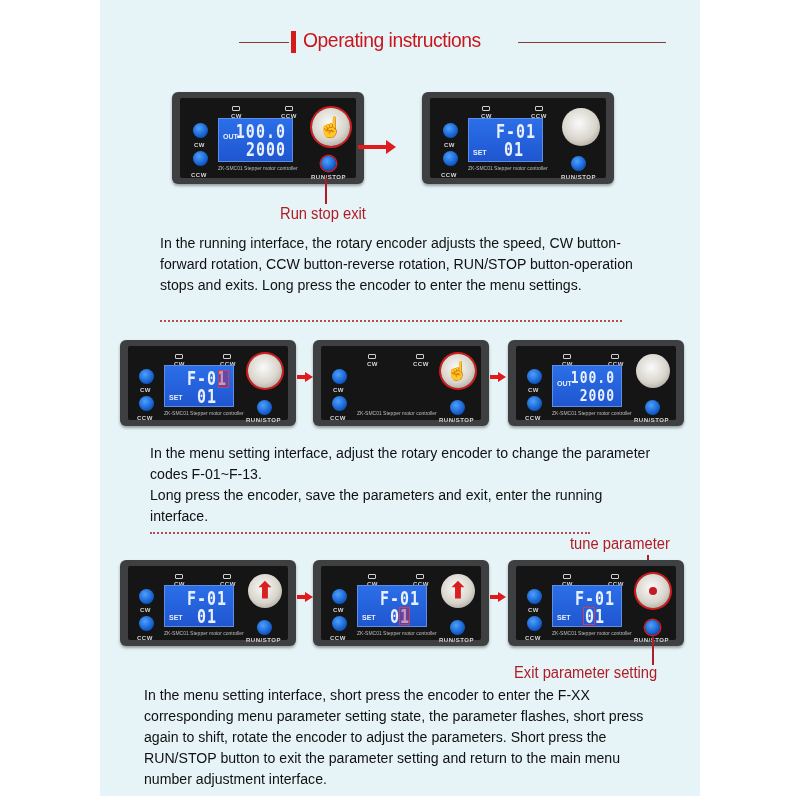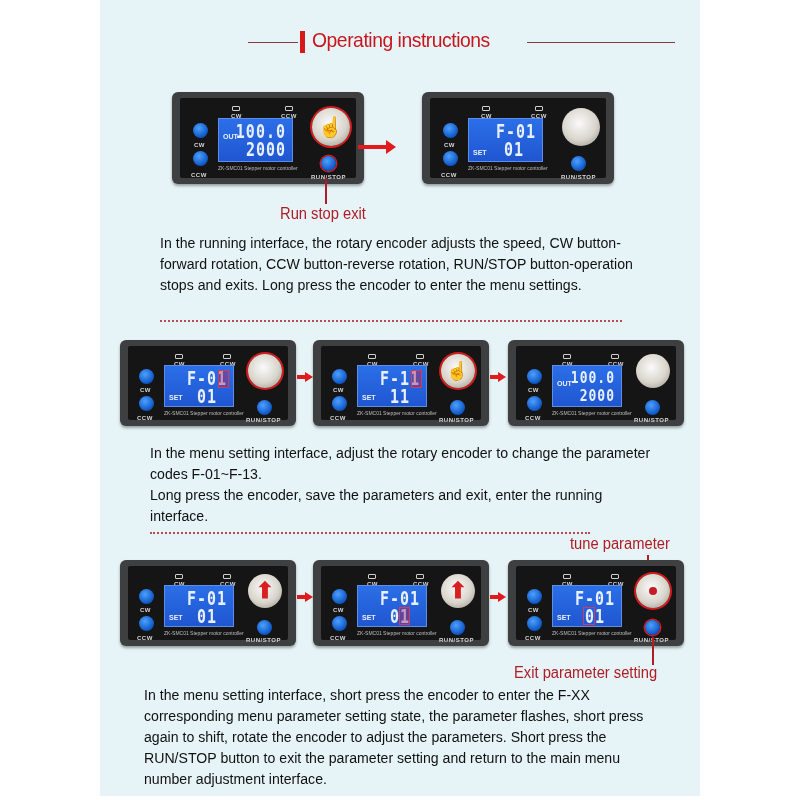--- a/index.html
+++ b/index.html
@@ -1,19 +1,19 @@
 <!DOCTYPE html>
 <html><head>
 <meta charset="utf-8">
 <style>
   * { box-sizing: border-box; margin: 0; padding: 0; }
   html, body { width: 800px; height: 800px; background: #ffffff; overflow: hidden; }
   body { font-family: "Liberation Sans", sans-serif; position: relative; }
   .panel { position: absolute; left: 100px; top: 0; width: 600px; height: 796px; background: #e6f4f8; }
-  .title-row { position: absolute; left: 12px; top: 28px; width: 600px; height: 30px; }
+  .title-row { position: absolute; left: 3px; top: 28px; width: 600px; height: 30px; }
   .title-line-left { position: absolute; left: 136px; top: 14px; width: 50px; height: 1px; background: #8a3a3a; }
   .title-line-right { position: absolute; left: 415px; top: 14px; width: 148px; height: 1px; background: #8a3a3a; }
   .title-bar { position: absolute; left: 188px; top: 3px; width: 5px; height: 22px; background: #d61a1a; }
   .title-text { position: absolute; left: 200px; top: 0; font-size: 21px; color: #c8161d; letter-spacing: -0.5px; white-space: nowrap; transform: scaleX(0.92); transform-origin: left; }
 
   .device { position: absolute; width: 192px; height: 92px; background: #3e3f41; border-radius: 6px; box-shadow: 0 2px 3px rgba(0,0,0,0.35); }
   .device .face { position: absolute; left: 8px; top: 6px; right: 8px; bottom: 6px; background: #151516; border-radius: 2px; }
   .btn-blue { position: absolute; width: 15px; height: 15px; border-radius: 50%; background: radial-gradient(circle at 40% 35%, #4da0ff, #0d56c4 70%); }
   .lbl { position: absolute; color: #d7d7d7; font-size: 6px; font-weight: bold; letter-spacing: 0.5px; white-space: nowrap; }
   .led { position: absolute; width: 8px; height: 5px; border: 1px solid #cfcfcf; border-radius: 1px; }
@@ -137,26 +137,20 @@
   <div class="device" style="left:213px; top:340px; width:176px; height:86px;">
     <div class="face"></div>
     <div class="led" style="left:55px; top:14px;"></div>
     <div class="lbl" style="left:54px; top:21px;">CW</div>
     <div class="led" style="left:103px; top:14px;"></div>
     <div class="lbl" style="left:100px; top:21px;">CCW</div>
     <div class="btn-blue" style="left:19px; top:29px;"></div>
     <div class="lbl" style="left:20px; top:47px;">CW</div>
     <div class="btn-blue" style="left:19px; top:56px;"></div>
     <div class="lbl" style="left:17px; top:75px;">CCW</div>
-    <div class="lcd" style="left:44px; top:25px; width:70px; height:42px;">
-      <span class="tag" style="top:28px;">SET</span>
-      <span class="l1">F-11</span>
-      <span class="l2" style="right:16px;">11</span>
-      <span class="hl" style="position:absolute; right:5px; top:5px; width:9px; height:16px;"></span>
-    </div>
     <div class="knob ring" style="left:128px; top:14px; width:34px; height:34px;">
       <div class="glyph" style="width:34px; height:34px; font-size:18px;">☝</div>
     </div>
     <div class="runstop-btn" style="left:137px; top:60px;"></div>
     <div class="lbl" style="left:126px; top:77px;">RUN/STOP</div>
     <div class="model" style="left:44px; top:70px;">ZK-SMC01  Stepper motor controller</div>
   </div>
 
   <div class="arrow" style="left:390px; top:372px; width:18px;">
     <div class="shaft" style="width:10px;"></div>

